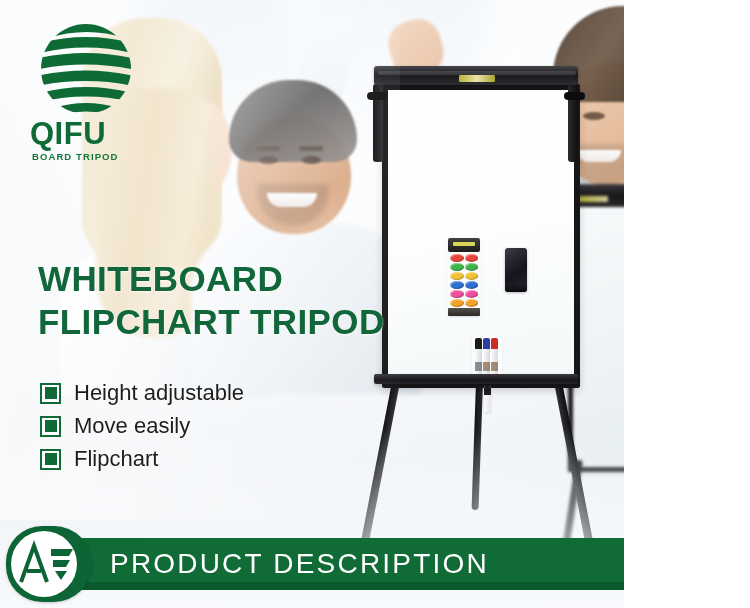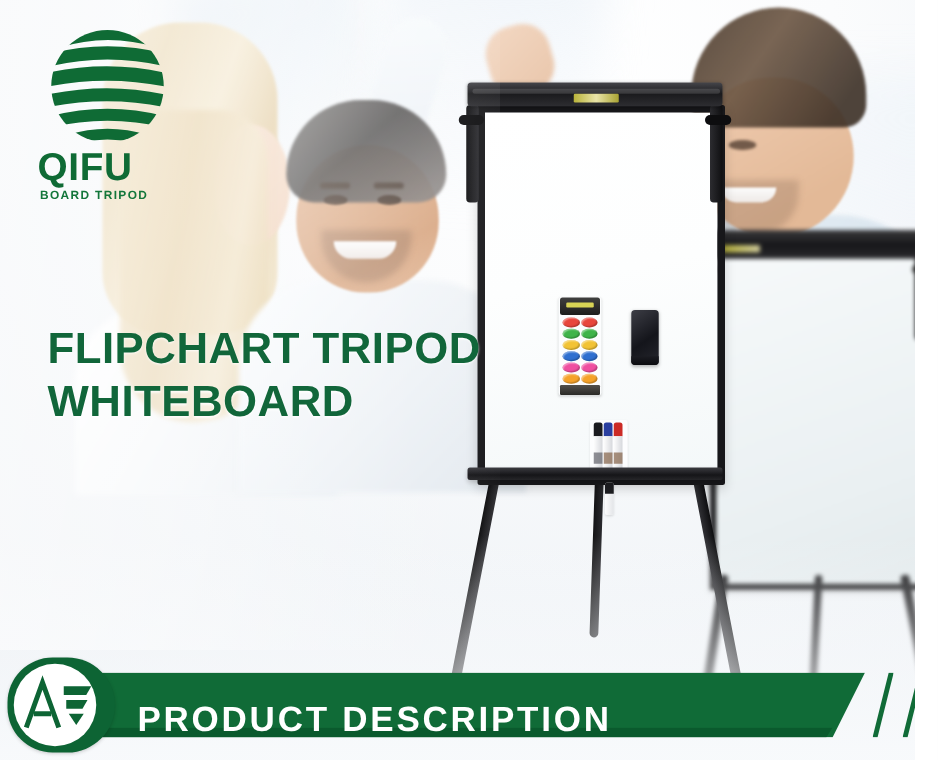--- a/index.html
+++ b/index.html
@@ -1,21 +1,21 @@
 <!DOCTYPE html>
 <html><head>
 <meta charset="utf-8">
 <style>
   html,body{margin:0;padding:0;}
   body{
     width:750px;height:608px;overflow:hidden;
     font-family:"Liberation Sans",sans-serif;
     background:#ffffff;
   }
-  .banner{position:relative;width:732px;height:608px;overflow:hidden;background:#fdfdfd;}
+  .banner{position:relative;width:624px;height:608px;overflow:hidden;background:#fdfdfd;}
 
   
   .photo{position:absolute;inset:0;overflow:hidden;}
   .photo-base{
     position:absolute;inset:0;
     background:
       radial-gradient(circle at 62% 8%, #ffffff 0%, #fbfcfd 30%, #f2f5f8 60%, #eceff3 100%);
   }
   
   .win1{position:absolute;left:150px;top:-20px;width:150px;height:180px;
@@ -192,22 +192,22 @@
       box-sizing:border-box;margin-right:13px;position:relative;}
   .feat-box:after{content:"";position:absolute;left:2.5px;top:2.5px;right:2.5px;bottom:2.5px;background:#0f6b35;}
   .feat-txt{font-size:22px;color:#1d1d1d;line-height:1;text-shadow:0 1px 2px rgba(255,255,255,.8);}
 
   
   .bottom{position:absolute;left:0;bottom:0;width:750px;height:88px;}
   .bb-bar{position:absolute;left:52px;top:18px;width:640px;height:52px;background:#106b37;
       clip-path:polygon(0 0,100% 0,calc(100% - 26px) 100%,0 100%);}
   .bb-bar-dark{position:absolute;left:52px;top:62px;width:614px;height:8px;background:#0a5a2d;
       clip-path:polygon(0 0,100% 0,calc(100% - 5px) 100%,0 100%);}
-  .bb-title{position:absolute;left:110px;top:30px;font-size:28px;font-weight:bold;color:#ffffff;
-      letter-spacing:2.2px;line-height:1;margin-top:12px;}
+  .bb-title{position:absolute;left:110px;top:30px;font-size:28px;font-weight:normal;color:#ffffff;
+      letter-spacing:2.2px;line-height:1;}
   .bb-stripe1{position:absolute;left:698px;top:18px;width:17px;height:52px;background:#106b37;
       clip-path:polygon(13px 0,100% 0,calc(100% - 13px) 100%,0 100%);}
   .bb-stripe2{position:absolute;left:722px;top:18px;width:17px;height:52px;background:#106b37;
       clip-path:polygon(13px 0,100% 0,calc(100% - 13px) 100%,0 100%);}
   .bb-badge{position:absolute;left:6px;top:6px;width:86px;height:76px;
       background:#0d6434;border-radius:38px 40px 40px 38px;box-shadow:0 1px 3px rgba(0,0,0,.18);}
   .bb-badge-in{position:absolute;left:5px;top:5px;width:66px;height:66px;background:#ffffff;border-radius:33px;}
   .bb-badge-svg{position:absolute;left:11px;top:12px;}
 </style>
 </head>
@@ -352,24 +352,38 @@
           <path d="M6 71 Q52 59 98 71 L98 80 Q52 69 6 80 Z"></path>
           <path d="M20 86 Q52 76 84 86 L84 94 Q52 85 20 94 Z"></path>
         </g>
       </svg>
     </div>
     <div class="logo-word">QIFU</div>
     <div class="logo-sub">BOARD TRIPOD</div>
   </div>
 
   <div class="headline">
+    <div class="hl-line">WHITEBOARD</div>
     <div class="hl-line">FLIPCHART TRIPOD</div>
-    <div class="hl-line">WHITEBOARD</div>
   </div>
 
+  <div class="features">
+    <div class="feat">
+      <div class="feat-box"></div>
+      <div class="feat-txt">Height adjustable</div>
+    </div>
+    <div class="feat">
+      <div class="feat-box"></div>
+      <div class="feat-txt">Move easily</div>
+    </div>
+    <div class="feat">
+      <div class="feat-box"></div>
+      <div class="feat-txt">Flipchart</div>
+    </div>
+  </div>
 
   <div class="bottom">
     <div class="bb-bar"></div>
     <div class="bb-bar-dark"></div>
     <div class="bb-stripe1"></div>
     <div class="bb-stripe2"></div>
     <div class="bb-badge">
       <div class="bb-badge-in"></div>
       <div class="bb-badge-svg">
         <svg width="58" height="52" viewBox="0 0 58 52" xmlns="http://www.w3.org/2000/svg">

